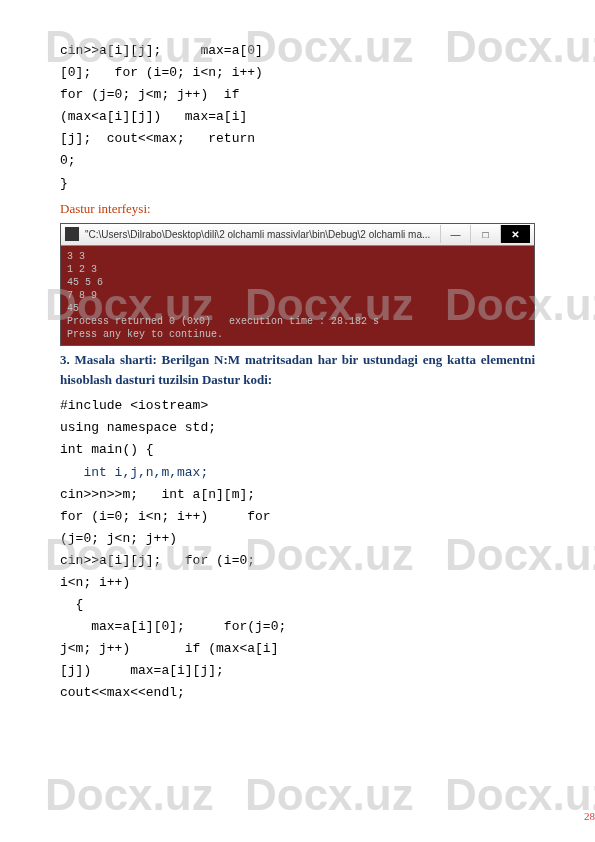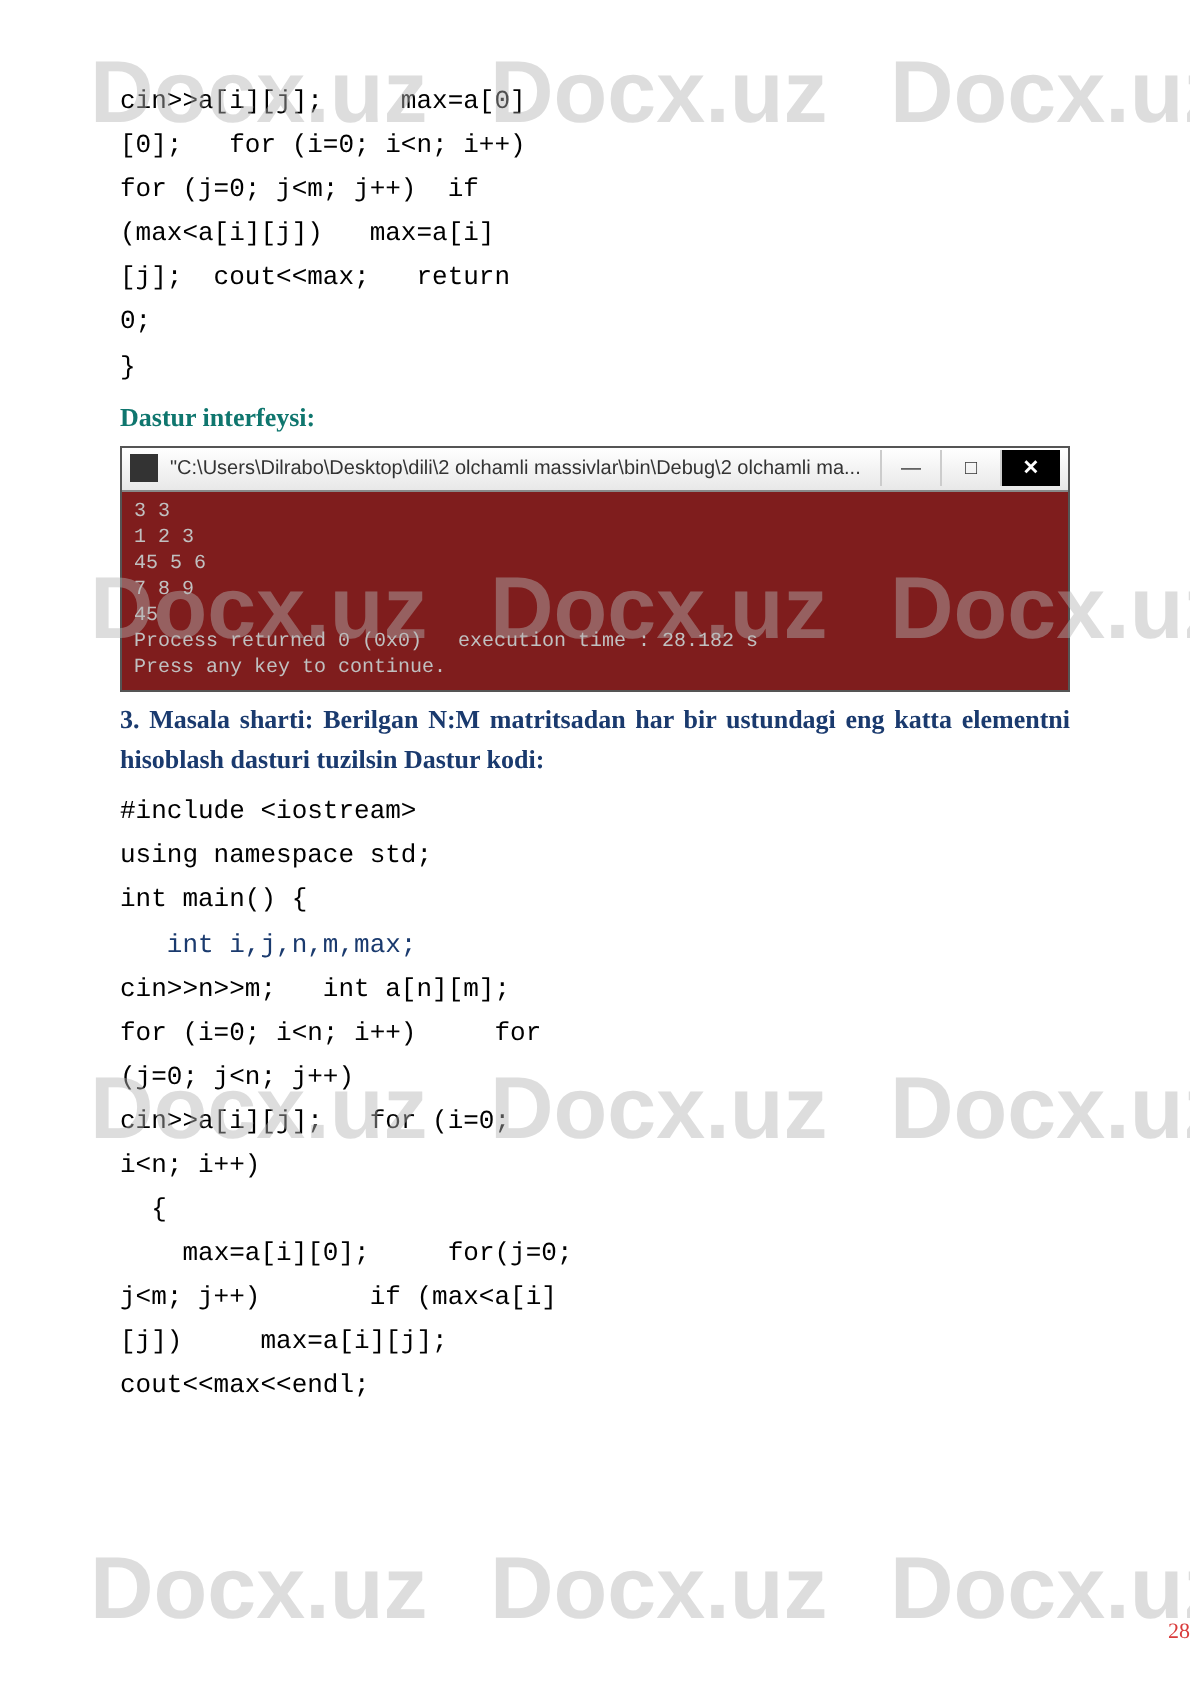--- a/index.html
+++ b/index.html
@@ -33,22 +33,22 @@
     .wm11 { top: 770px; left: 245px; }
     .wm12 { top: 770px; left: 445px; }
     .code {
       font-family: "Courier New", monospace;
       font-size: 13px;
       line-height: 1.7;
       white-space: pre-wrap;
       color: #000;
     }
     .heading-blue {
-      color: #0f766e;
-      font-weight: bold;
+      color: #c2410c;
+      font-weight: normal;
       font-size: 13px;
       margin-top: 6px;
       margin-bottom: 6px;
     }
     .section-text {
       color: #1a3a6e;
       font-weight: bold;
       font-size: 13px;
       line-height: 1.6;
       text-align: justify;

